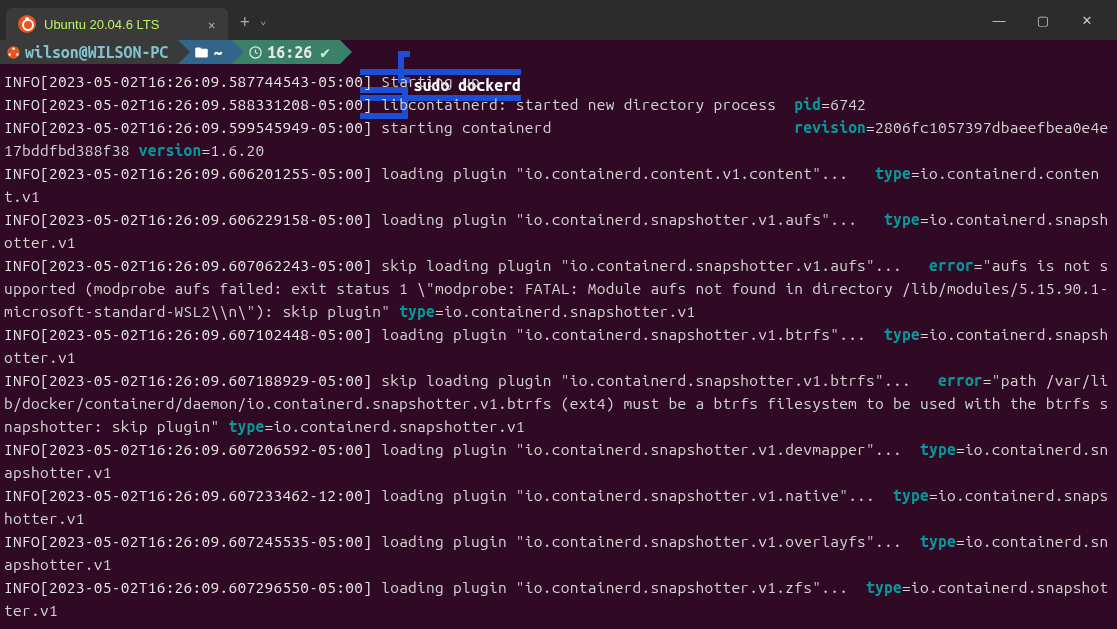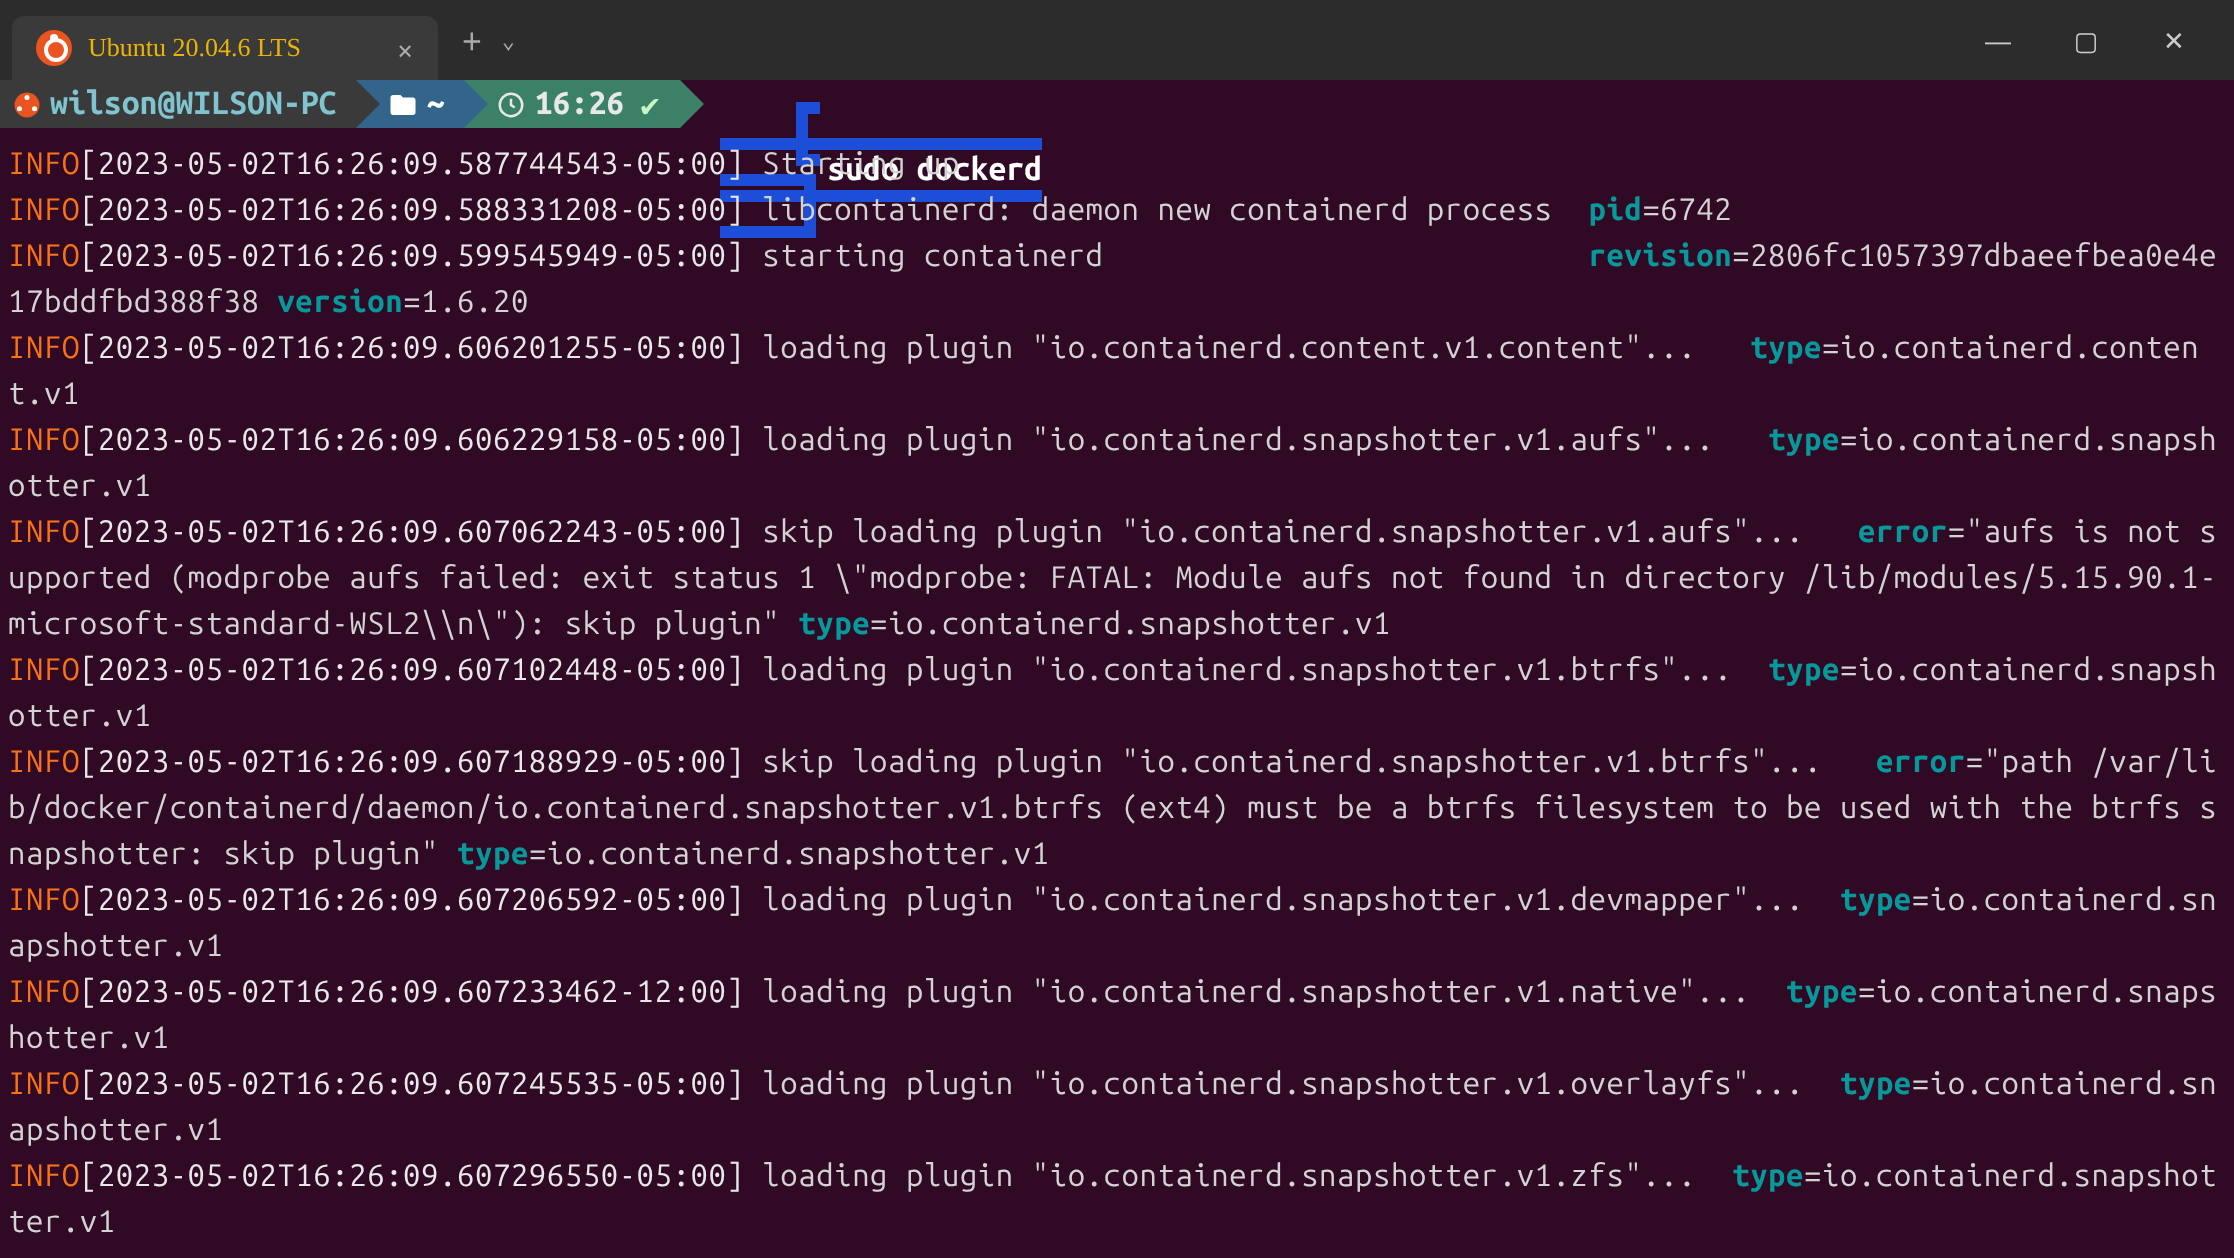--- a/index.html
+++ b/index.html
@@ -2,40 +2,40 @@
 <html><head>
 <meta charset="utf-8">
 <style>
 *{margin:0;padding:0;box-sizing:border-box}
 body{width:1117px;height:629px;background:#300A24;font-family:'Ubuntu Mono','DejaVu Sans Mono',monospace;font-size:15px;overflow:hidden}
 .titlebar{height:40px;background:#2C2C2C;display:flex;align-items:center;padding:0 6px}
 .tab{display:flex;align-items:center;background:#3A3A3A;height:32px;padding:0 12px;border-radius:6px 6px 0 0;gap:8px;margin-top:8px}
 .ubuntu-logo{width:18px;height:18px;background:#E95420;border-radius:50%;position:relative;flex-shrink:0}
 .ubuntu-logo::before{content:'';position:absolute;width:4px;height:4px;background:#fff;border-radius:50%;top:2px;left:7px}
 .ubuntu-logo::after{content:'';position:absolute;width:8px;height:8px;border:2px solid #fff;border-radius:50%;top:4px;left:4px}
-.tab-text{color:#eab308;font-size:13px;font-family:Liberation Serif, serif}
+.tab-text{color:#bef264;font-size:13px;font-family:Liberation Sans, sans-serif}
 .tab-close{color:#aaa;margin-left:40px;cursor:pointer;font-size:15px}
 .newtab{color:#aaa;margin-left:12px;font-size:18px}
 .tabdrop{color:#aaa;margin-left:10px;font-size:11px}
 .winctrl{margin-left:auto;display:flex;gap:12px;padding-right:8px}
 .winctrl span{color:#ccc;width:32px;text-align:center;font-family:sans-serif;font-size:13px}
 .prompt-line{display:flex;height:28px;font-size:16px;font-weight:bold;white-space:pre}
 .seg{display:flex;align-items:center;height:24px;padding:0 10px 0 16px;position:relative}
 .seg::after{content:'';position:absolute;right:-12px;top:0;border-left:12px solid;border-top:12px solid transparent;border-bottom:12px solid transparent;z-index:1}
 .seg-user{background:#3A3A3A;color:#7FC4CE;padding-left:6px}
 .seg-user::after{border-left-color:#3A3A3A}
 .seg-home{background:#33658A;color:#fff}
 .seg-home::after{border-left-color:#33658A}
 .seg-time{background:#3A8167;color:#E8E8E8}
 .seg-time::after{border-left-color:#3A8167}
 .seg-cmd{color:#fff;padding-left:20px}
 .highlight-box{border:6px solid #1d4ed8;padding:1px 6px;margin-left:2px}
 .term{padding:2px 4px;line-height:23px;color:#D3D3D3;font-size:15.5px;letter-spacing:0.3px}
 .ln{white-space:pre-wrap;word-break:break-all}
-.cyan{color:#f97316}
+.cyan{color:#e5e5e5}
 .orange{color:#C4A000}
 .white{color:#E8E8E8}
 .dcyan{color:#06989A;font-weight:bold}
 svg.icon{width:15px;height:15px;fill:currentColor;vertical-align:-2px}
 </style>
 </head>
 <body>
 
 <div class="titlebar">
   <div class="tab">
@@ -78,21 +78,21 @@
   </span>
   <span class="seg-cmd">
     <span class="highlight-box">
       <span>sudo dockerd</span>
     </span>
   </span>
 </div>
 
 <div class="term" id="term">
     <div class="ln"><span class="cyan">INFO</span><span class="white">[2023-05-02T16:26:09.587744543-05:00]</span><span> Starting up</span></div>
-    <div class="ln"><span class="cyan">INFO</span><span class="white">[2023-05-02T16:26:09.588331208-05:00]</span><span> libcontainerd: daemon new containerd process  </span><span class="dcyan">pid</span><span>=6742</span></div>
+    <div class="ln"><span class="cyan">INFO</span><span class="white">[2023-05-02T16:26:09.588331208-05:00]</span><span> libcontainerd: started new directory process  </span><span class="dcyan">pid</span><span>=6742</span></div>
     <div class="ln"><span class="cyan">INFO</span><span class="white">[2023-05-02T16:26:09.599545949-05:00]</span><span> starting containerd                           </span><span class="dcyan">revision</span><span>=2806fc1057397dbaeefbea0e4e17bddfbd388f38 </span><span class="dcyan">version</span><span>=1.6.20</span></div>
     <div class="ln"><span class="cyan">INFO</span><span class="white">[2023-05-02T16:26:09.606201255-05:00]</span><span> loading plugin "io.containerd.content.v1.content"...   </span><span class="dcyan">type</span><span>=io.containerd.content.v1</span></div>
     <div class="ln"><span class="cyan">INFO</span><span class="white">[2023-05-02T16:26:09.606229158-05:00]</span><span> loading plugin "io.containerd.snapshotter.v1.aufs"...   </span><span class="dcyan">type</span><span>=io.containerd.snapshotter.v1</span></div>
     <div class="ln"><span class="cyan">INFO</span><span class="white">[2023-05-02T16:26:09.607062243-05:00]</span><span> skip loading plugin "io.containerd.snapshotter.v1.aufs"...   </span><span class="dcyan">error</span><span>="aufs is not supported (modprobe aufs failed: exit status 1 \"modprobe: FATAL: Module aufs not found in directory /lib/modules/5.15.90.1-microsoft-standard-WSL2\\n\"): skip plugin" </span><span class="dcyan">type</span><span>=io.containerd.snapshotter.v1</span></div>
     <div class="ln"><span class="cyan">INFO</span><span class="white">[2023-05-02T16:26:09.607102448-05:00]</span><span> loading plugin "io.containerd.snapshotter.v1.btrfs"...  </span><span class="dcyan">type</span><span>=io.containerd.snapshotter.v1</span></div>
     <div class="ln"><span class="cyan">INFO</span><span class="white">[2023-05-02T16:26:09.607188929-05:00]</span><span> skip loading plugin "io.containerd.snapshotter.v1.btrfs"...   </span><span class="dcyan">error</span><span>="path /var/lib/docker/containerd/daemon/io.containerd.snapshotter.v1.btrfs (ext4) must be a btrfs filesystem to be used with the btrfs snapshotter: skip plugin" </span><span class="dcyan">type</span><span>=io.containerd.snapshotter.v1</span></div>
     <div class="ln"><span class="cyan">INFO</span><span class="white">[2023-05-02T16:26:09.607206592-05:00]</span><span> loading plugin "io.containerd.snapshotter.v1.devmapper"...  </span><span class="dcyan">type</span><span>=io.containerd.snapshotter.v1</span></div>
     <div class="ln"><span class="cyan">INFO</span><span class="white">[2023-05-02T16:26:09.607233462-12:00]</span><span> loading plugin "io.containerd.snapshotter.v1.native"...  </span><span class="dcyan">type</span><span>=io.containerd.snapshotter.v1</span></div>
     <div class="ln"><span class="cyan">INFO</span><span class="white">[2023-05-02T16:26:09.607245535-05:00]</span><span> loading plugin "io.containerd.snapshotter.v1.overlayfs"...  </span><span class="dcyan">type</span><span>=io.containerd.snapshotter.v1</span></div>
     <div class="ln"><span class="cyan">INFO</span><span class="white">[2023-05-02T16:26:09.607296550-05:00]</span><span> loading plugin "io.containerd.snapshotter.v1.zfs"...  </span><span class="dcyan">type</span><span>=io.containerd.snapshotter.v1</span></div>

